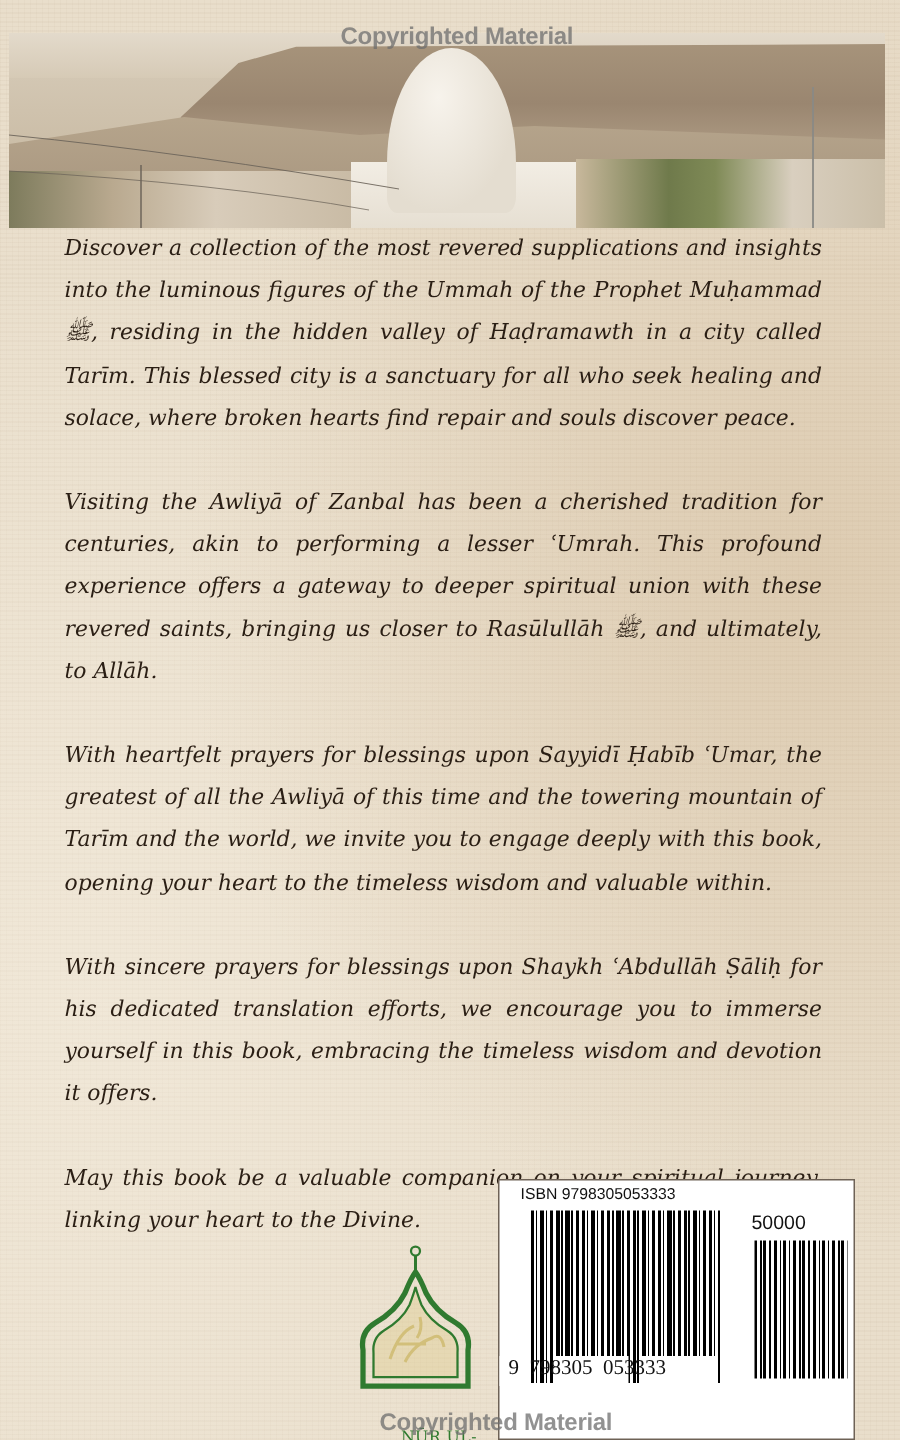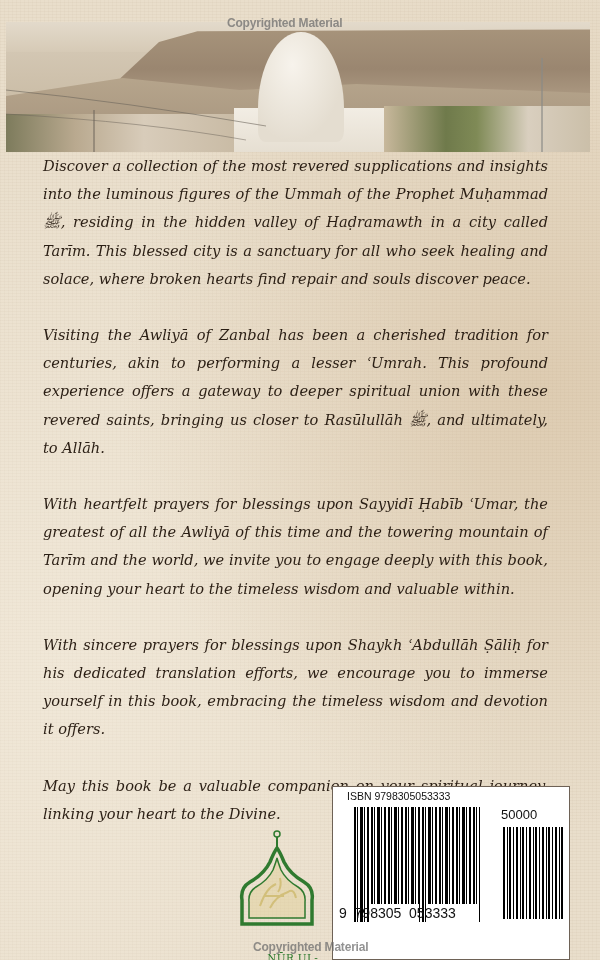--- a/index.html
+++ b/index.html
@@ -41,21 +41,21 @@
   .hero .buildings-l {
     position:absolute; left:0; top:92px; width:230px; height:38px;
     background: linear-gradient(90deg,#7d7b5c 0%, #b9a98f 30%, #d8ccba 60%, #c9bba5 100%);
   }
   .hero .buildings-r {
     position:absolute; left:378px; top:84px; width:206px; height:46px;
     background: linear-gradient(90deg,#c8b89c 0%, #6f7a4b 30%, #7f8a56 45%, #d9cfbf 70%, #cbbfa9 100%);
   }
   .watermark {
     position:absolute; font-family: "Liberation Sans", sans-serif; font-weight: bold;
-    font-size: 12px; color: rgba(110,110,110,0.75); letter-spacing: -0.2px;
+    font-size: 16px; color: rgba(110,110,110,0.75); letter-spacing: -0.2px;
   }
   .wm-top { left: 227px; top: 16px; }
   .wm-bottom { left: 253px; top: 940px; }
   .blurb {
     position: absolute; left: 43px; top: 152px; width: 507px;
     color: #2a1e14; font-style: italic; font-size: 14.6px; line-height: 28.2px;
     text-align: justify;
   }
   .blurb p { margin: 0 2px 28px 0; }
   .barcode-box {
@@ -77,21 +77,21 @@
       #000 10px 11px, #fff 11px 13px, #000 13px 15px, #fff 15px 17px);
   }
   .bars-addon {
     position:absolute; left: 183px; top: 40px; width: 58px; height: 92px;
     background: repeating-linear-gradient(90deg,
       #000 0 2px, #fff 2px 4px, #000 4px 5px, #fff 5px 6px, #000 6px 8px, #fff 8px 10px, #000 10px 11px, #fff 11px 13px);
     width: 62px;
   }
   .bars-addon { left: 170px; }
   .isbn-digits {
-    position:absolute; left: 6px; top: 118px; font-family: Liberation Sans, sans-serif;
+    position:absolute; left: 6px; top: 118px; font-family: Liberation Serif, serif;
     font-size: 14px; color: #111; background: transparent; white-space: pre;
   }
   .digit-mask { position:absolute; top: 117px; height: 20px; background:#fff; }
   .logo {
     position: absolute; left: 236px; top: 826px; width: 96px; height: 120px;
   }
   .logo-text {
     position:absolute; left: 236px; top: 928px; width: 82px; text-align: right;
     font-family: "DejaVu Serif", serif; font-size: 10.5px; color: #2f7a2f; letter-spacing: 0.3px; margin-top: 24px;
   }

